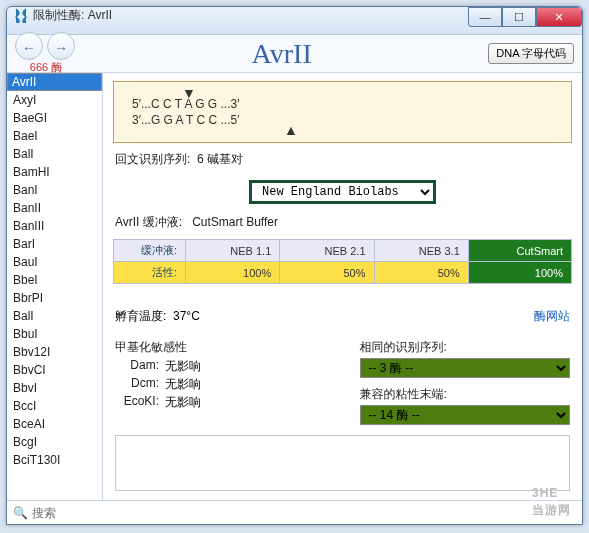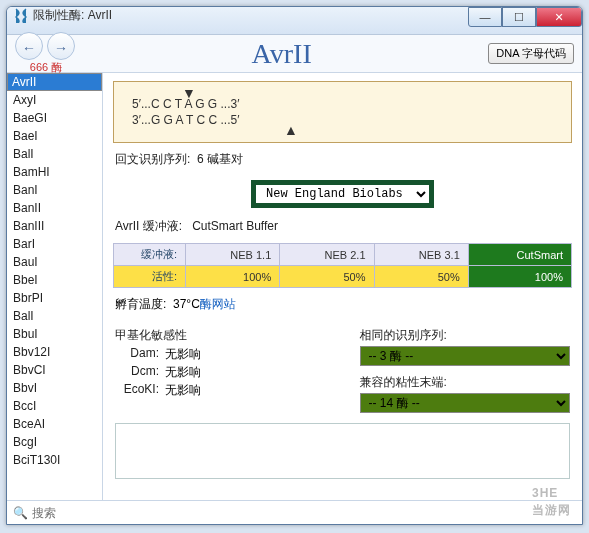--- a/index.html
+++ b/index.html
@@ -21,28 +21,28 @@
 .body{flex:1;display:flex;overflow:hidden}
 .sidebar{width:96px;border-right:1px solid #c9d6e6;display:flex;flex-direction:column;background:#fff}
 .list{flex:1;overflow-y:auto;overflow-x:hidden}
 .li{padding:2px 6px;cursor:pointer;white-space:nowrap;color:#222}
 .li.sel{background:#2b7cd3;color:#fff}
 .content{flex:1;padding:8px 10px;overflow-y:auto;background:#fff;position:relative}
 .seqbox{border:1px solid #c0a060;background:#fdf6e0;padding:14px 18px;font-family:"Courier New",monospace;font-size:16px;color:#333;line-height:1.35;position:relative}
 .seqbox .cut{position:absolute;font-size:14px}
 .row1{display:flex;justify-content:space-between;margin:8px 2px 12px;color:#222}
 .supplier{text-align:center;margin:6px 0 10px}
-.supplier select{font-family:"Courier New",monospace;font-size:12px;padding:1px 10px 1px 6px;border:5px solid #14532d;background:#fff}
+.supplier select{font-family:"Courier New",monospace;font-size:12px;padding:1px 18px 1px 6px;border:3px solid #14532d;background:#fff}
 .buf-line{margin:4px 2px 8px;color:#222}
 .tbl{width:100%;border:1px solid #9aa0c0;border-collapse:collapse;background:#e8e8f6}
 .tbl th,.tbl td{border:1px solid #b8bcd8;padding:3px 8px;text-align:right;font-weight:normal;color:#333;font-size:11px}
 .tbl th.lab,.tbl td.lab{width:72px;color:#246}
 .tbl .cs{background:#1e7a1e;color:#fff}
 .tbl tbody tr{background:#fde047}
-.incub{display:flex;margin:8px 2px 14px}
+.incub{display:flex;justify-content:space-between;margin:24px 2px 14px}
 .incub a{color:#1560c0;text-decoration:none;cursor:pointer}
 .grid2{display:flex;gap:34px;margin:4px 2px 10px}
 .col{flex:1}
 .lbl{color:#222;margin-bottom:2px}
 .kv{display:flex;gap:6px;margin:1px 0}
 .kv .k{width:44px;text-align:right;color:#222}
 .sel{width:100%;border:1px solid #888;background:#4d7c0f;padding:1px 4px;font-size:12px}
 .notes{border:1px solid #bcc;background:#fff;height:56px;margin:6px 2px 2px}
 .search{height:24px;border-top:1px solid #c9d6e6;display:flex;align-items:center;padding:0 6px;gap:4px;color:#888}
 .search input{border:none;outline:none;flex:1;font-size:12px;color:#555}

